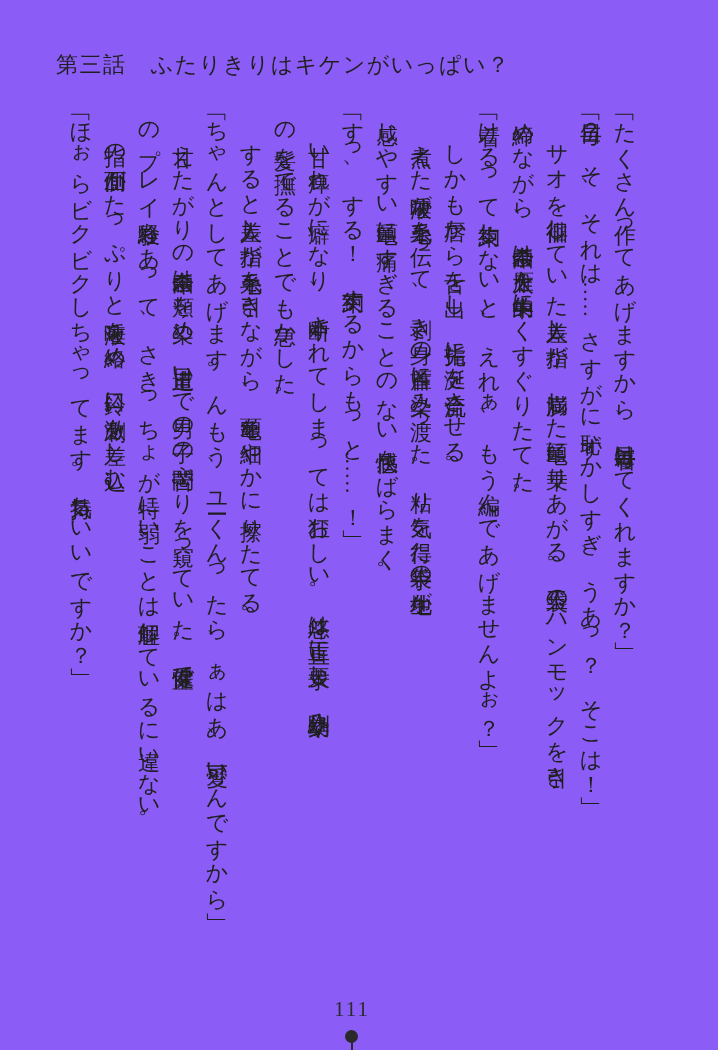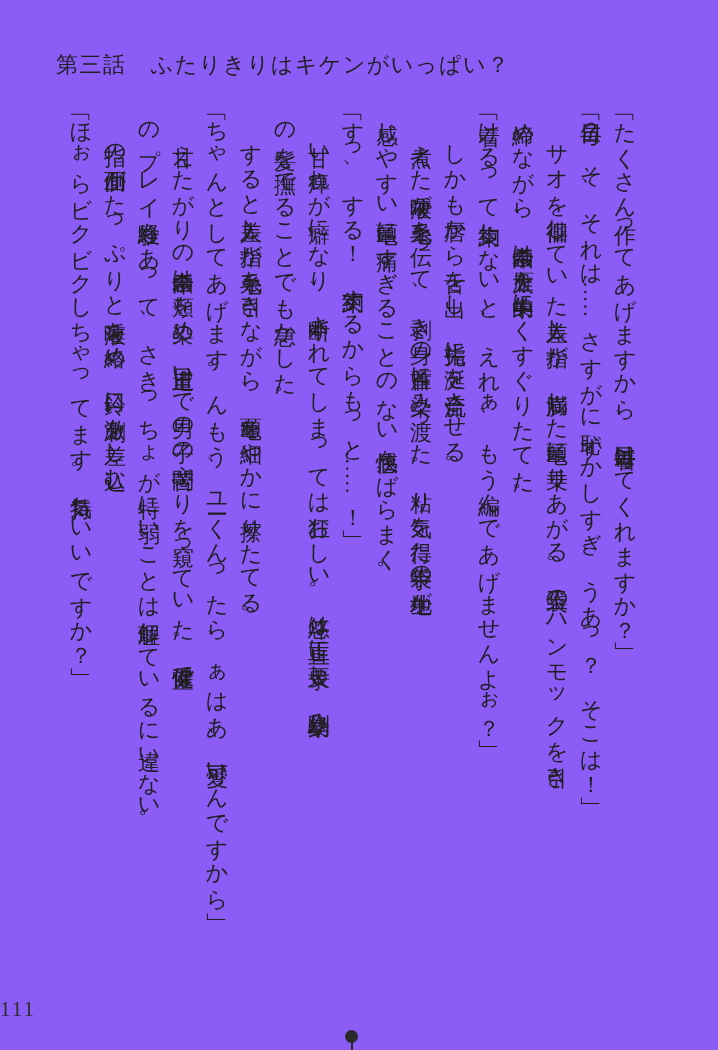--- a/index.html
+++ b/index.html
@@ -36,21 +36,21 @@
   .body-text p {
     margin: 0;
     white-space: nowrap;
   }
   .body-text p.indent { text-indent: 22px; }
   .page-footer {
     position: absolute;
     top: 997px;
     left: 0;
     width: 704px;
-    text-align: left;
+    text-align: center;
     font-size: 21px;
     letter-spacing: 2px;
     color: #2b2b2b;
   }
   .end-mark {
     position: absolute;
     left: 345px;
     top: 1030px;
     width: 14px;
     height: 20px;

